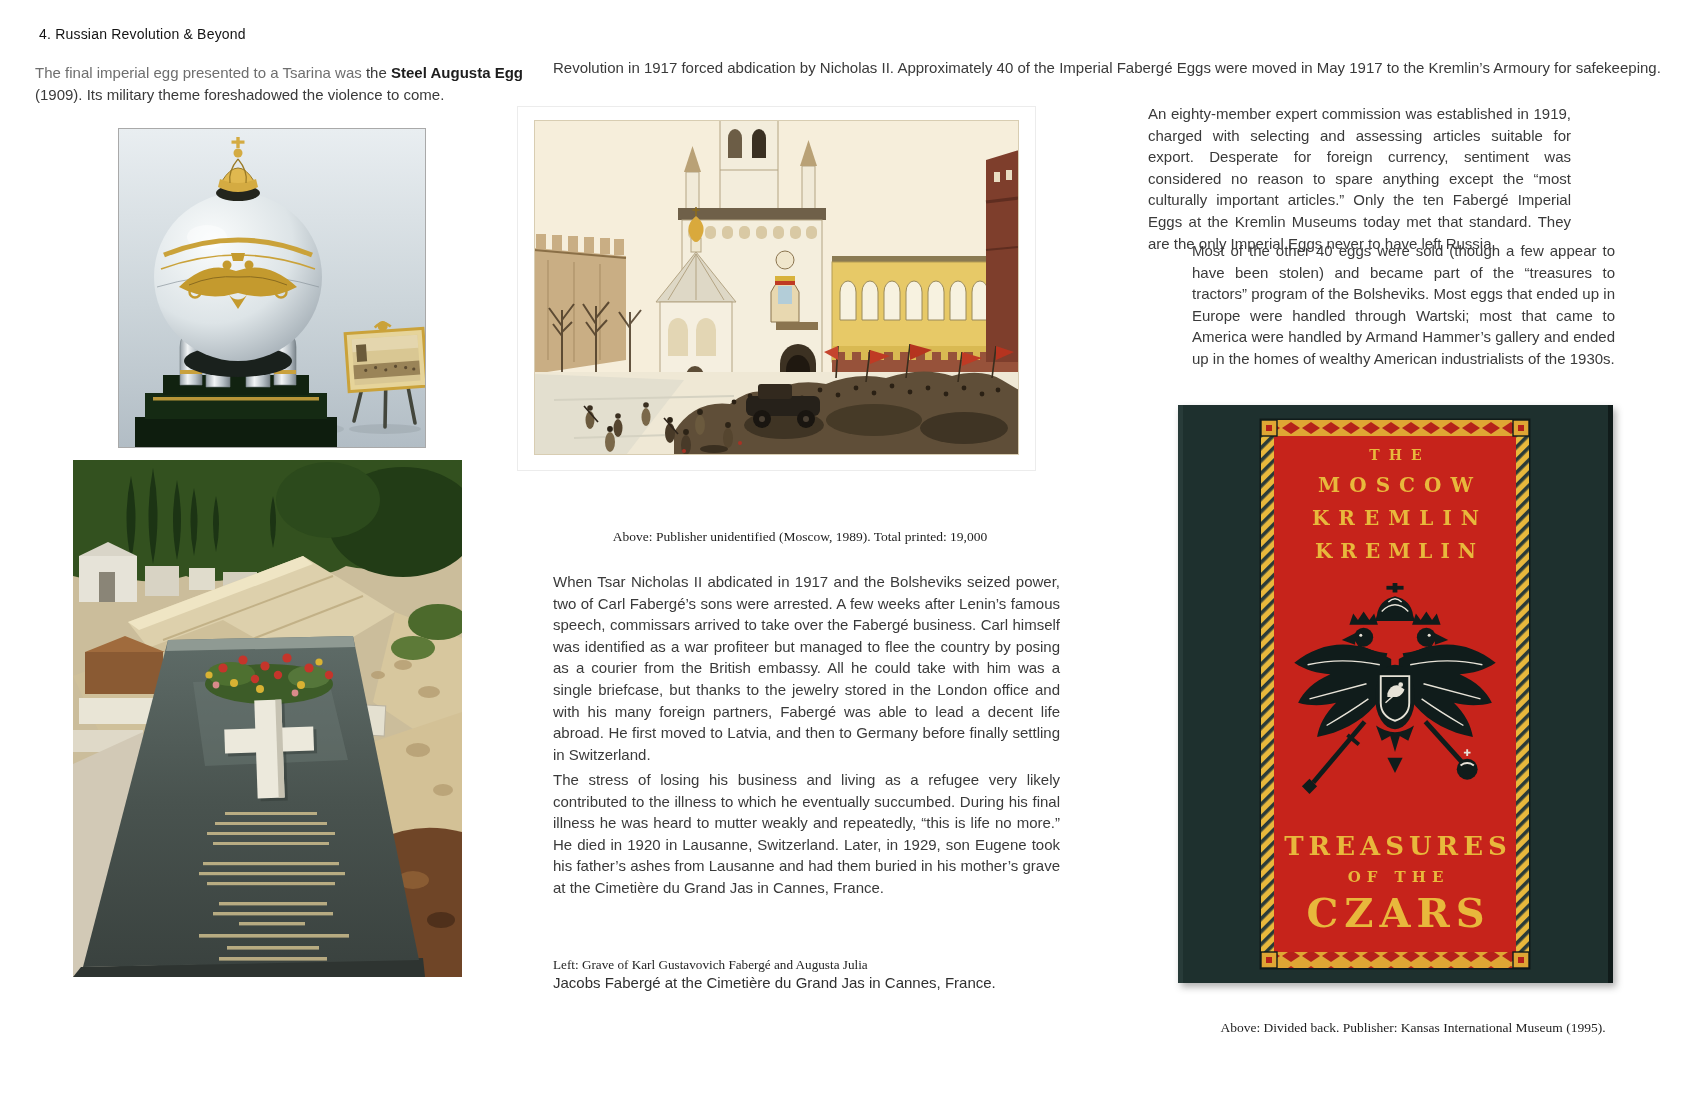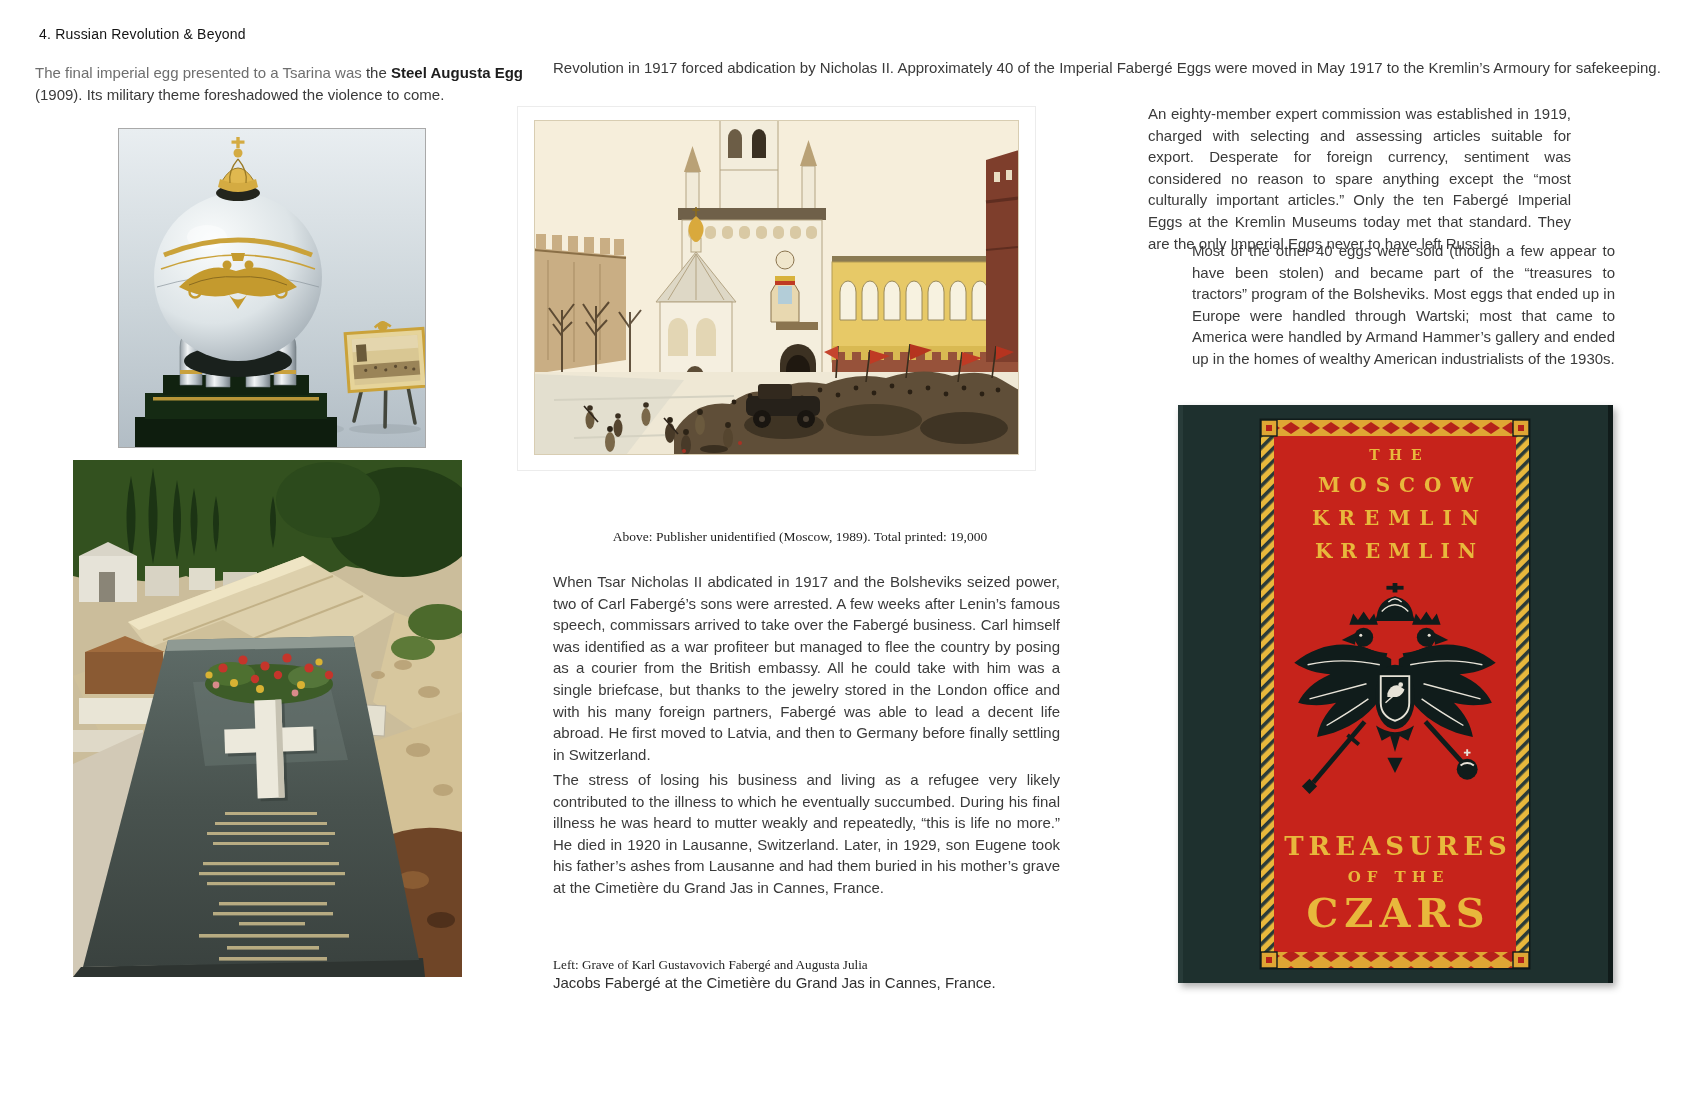--- a/index.html
+++ b/index.html
@@ -544,14 +544,15 @@
     </svg>
     <div class="cover-line l-the">THE</div>
     <div class="cover-line l-moscow">MOSCOW</div>
     <div class="cover-line l-kremlin">KREMLIN</div>
     <div class="cover-line l-museums">KREMLIN</div>
     <div class="cover-line l-treasures">TREASURES</div>
     <div class="cover-line l-ofthe">OF THE</div>
     <div class="cover-line l-czars">CZARS</div>
   </div>
 
+  <p class="abs caption cover-caption">Above: Divided back.  Publisher:  Kansas International Museum  (1995).</p>
 
 </div>
 
 </body></html>

